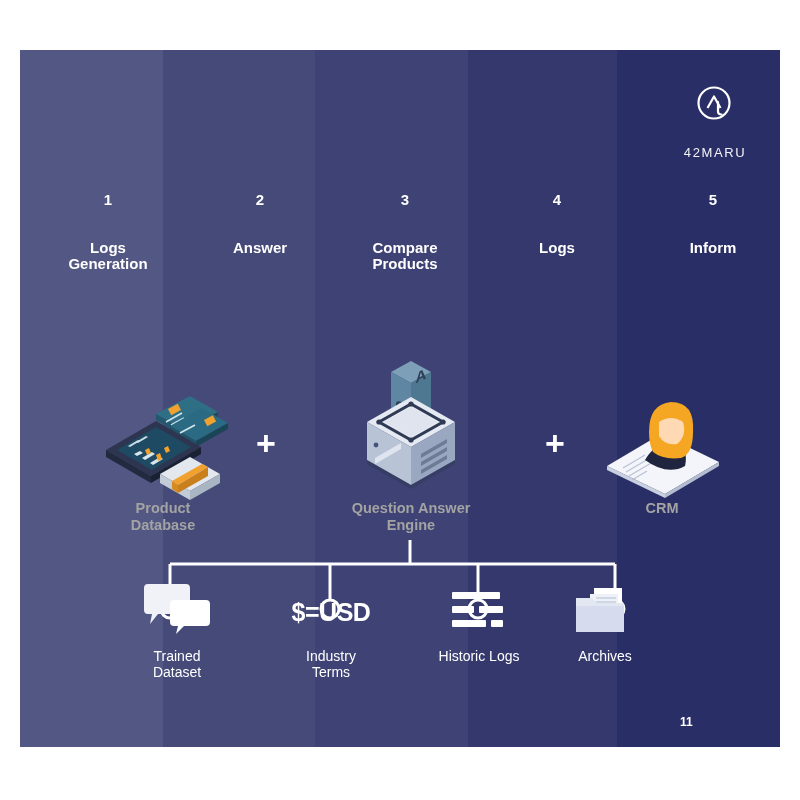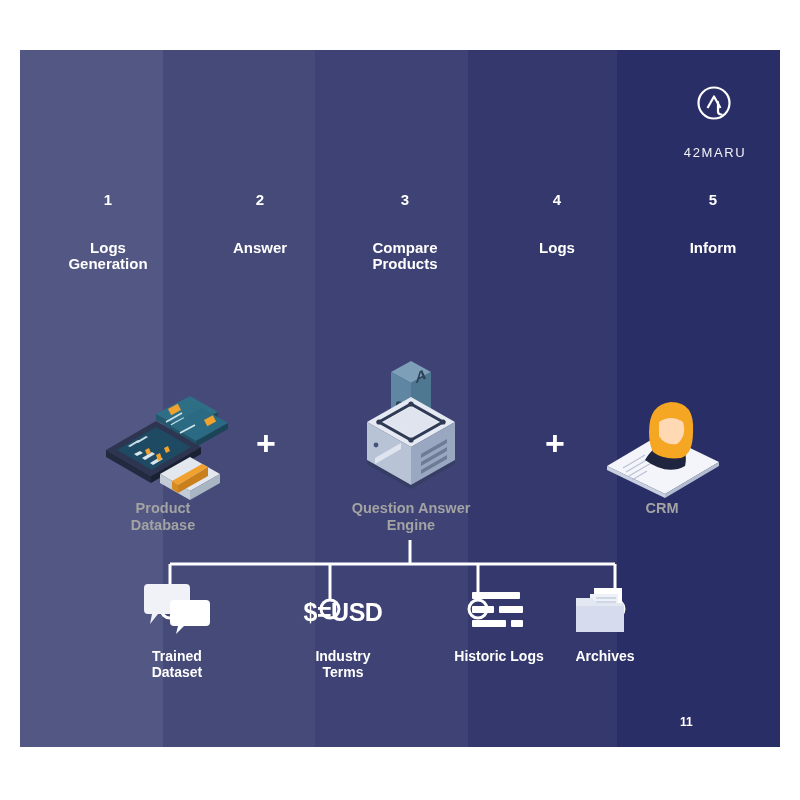--- a/index.html
+++ b/index.html
@@ -113,27 +113,27 @@
   
   .tree { position: absolute; left: 0; top: 490px; width: 760px; height: 90px; }
 
   
   .feature { position: absolute; text-align: center; width: 150px; }
   .feature .fart { height: 60px; display: flex; align-items: flex-end; justify-content: center; }
   .feature .flabel {
     margin-top: 10px;
     color: #ffffff;
     font-size: 14px;
-    font-weight: bold;
+    font-weight: normal;
     line-height: 16px;
     white-space: pre-line;
   }
   .feature.f1 { left: 82px;  top: 528px; }
-  .feature.f2 { left: 248px; top: 528px; }
-  .feature.f3 { left: 404px; top: 528px; }
+  .feature.f2 { left: 236px; top: 528px; }
+  .feature.f3 { left: 384px; top: 528px; }
   .feature.f4 { left: 510px; top: 528px; }
 
   .usd-text {
     color: #ffffff;
     font-size: 25px;
     font-weight: bold;
     letter-spacing: -0.5px;
     line-height: 52px;
   }
 

